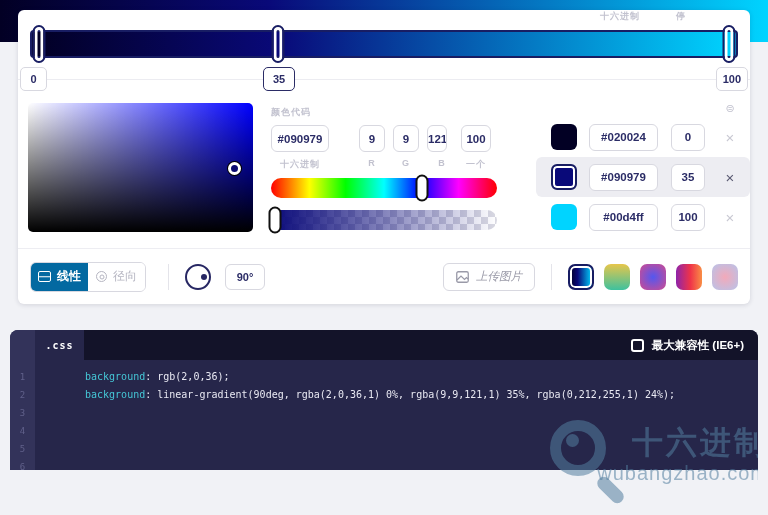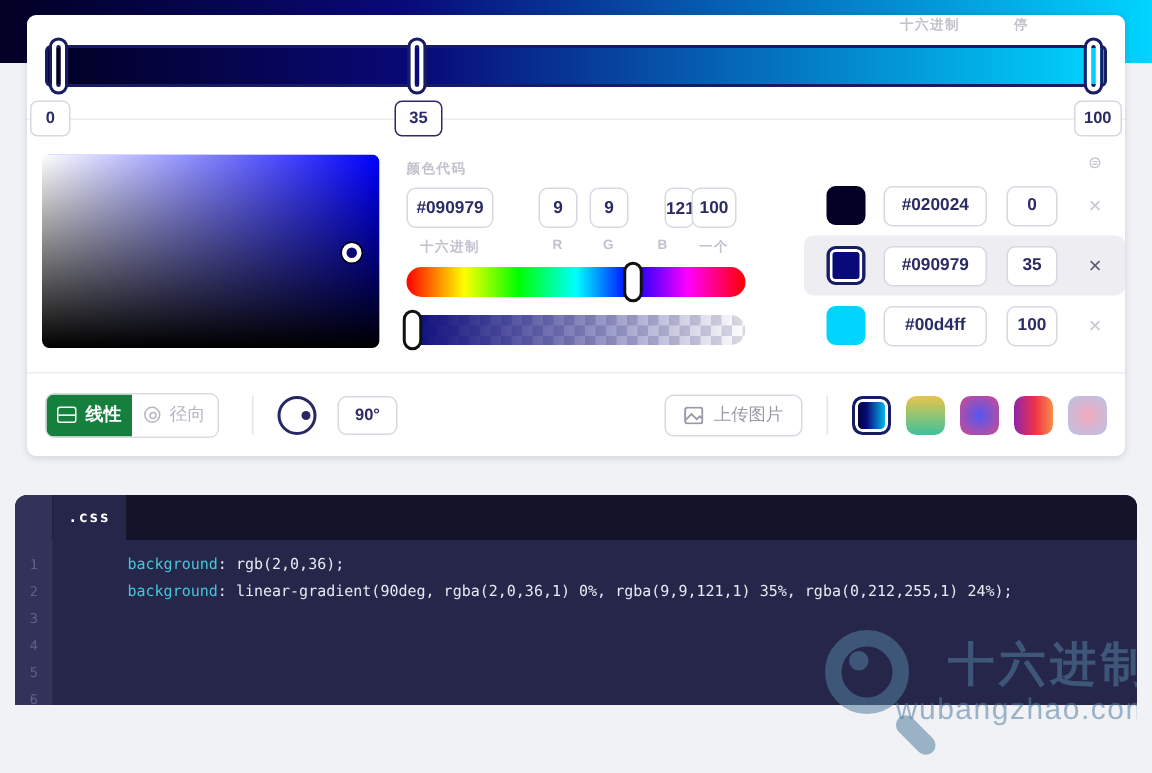--- a/index.html
+++ b/index.html
@@ -65,21 +65,21 @@
   .mid-title { position:absolute; left:253px; top:96px; }
   .inp {
     position:absolute; height:27px; background:#fff;
     border:1px solid #d8d8e0; border-radius:6px;
     font-family:inherit; font-size:11.5px; font-weight:bold; color:#2b2c66;
     text-align:center; outline:none;
   }
   .inp-hex { left:253px; top:115px; width:58px; }
   .inp-r { left:341px; top:115px; width:26px; }
   .inp-g { left:375px; top:115px; width:26px; }
-  .inp-b { left:425px; top:115px; width:20px; }
+  .inp-b { left:409px; top:115px; width:20px; }
   .inp-a { left:443px; top:115px; width:30px; }
   .under-lbl { position:absolute; top:148px; text-align:center; }
   .ul-hex { left:253px; width:58px; }
   .ul-r { left:341px; width:26px; }
   .ul-g { left:375px; width:26px; }
   .ul-b { left:409px; width:30px; }
   .ul-a { left:443px; width:30px; }
 
   .hue-slider {
     position:absolute; left:253px; top:168px; width:226px; height:20px;
@@ -139,21 +139,21 @@
   .card-divider { position:absolute; left:0; right:0; top:238px; height:1px; background:#ededf2; }
   .toolbar {
     position:absolute; left:12px; right:12px; top:248px; height:37px;
     display:flex; align-items:center;
   }
   .toggle { display:flex; height:30px; border-radius:6px; overflow:hidden; border:1px solid #d8d8e0; }
   .seg {
     display:flex; align-items:center; justify-content:center; gap:6px;
     width:57px; font-size:12px; cursor:pointer;
   }
-  .seg.active { background:#15803d; color:#fff; font-weight:bold; }
+  .seg.active { background:#0369a1; color:#fff; font-weight:bold; }
   .seg.inactive { background:#fff; color:#b6b6c2; }
   .icon-linear { width:13px; height:11px; border:1.5px solid #fff; border-radius:2px; position:relative; }
   .icon-linear::after { content:''; position:absolute; left:0; right:0; top:50%; height:1.5px; background:#fff; transform:translateY(-50%); }
   .icon-radial { width:11px; height:11px; border:1.5px solid #b6b6c2; border-radius:50%; position:relative; }
   .icon-radial::after { content:''; position:absolute; left:50%; top:50%; width:3px; height:3px; border:1.5px solid #b6b6c2; border-radius:50%; transform:translate(-50%,-50%); }
   .vdiv { width:1px; height:26px; background:#e4e4ea; margin:0 16px; }
   .toggle { margin-right:6px; }
   .angle-dial {
     width:26px; height:26px; border:2.5px solid #272763; border-radius:50%;
     position:relative; cursor:pointer; margin-right:14px;
@@ -162,21 +162,21 @@
     content:''; position:absolute; width:6px; height:6px; background:#272763; border-radius:50%;
     right:2px; top:50%; transform:translateY(-50%);
   }
   .angle-box {
     width:40px; height:26px; border:1px solid #d8d8e0; border-radius:6px; background:#fff;
     font-family:inherit; font-size:11px; font-weight:bold; color:#2b2c66; text-align:center; outline:none;
   }
   .upload-btn {
     margin-left:auto; height:28px; padding:0 12px; display:flex; align-items:center; gap:7px;
     border:1px solid #d8d8e0; border-radius:6px; background:#fff;
-    font-size:11.5px; color:#9a9aa8; cursor:pointer;
+    font-size:11.5px; color:#9a9aa8; cursor:pointer;font-style:italic;
   }
   .presets { display:flex; align-items:center; gap:10px; }
   .preset { width:26px; height:26px; border-radius:7px; cursor:pointer; }
   .preset.selected { border:2px solid #181d63; box-shadow:inset 0 0 0 2px #fff; }
 
   
   .code-wrap {
     position:absolute; left:10px; top:330px; width:748px; height:177px;
     border-radius:8px; overflow:hidden;
   }
@@ -312,20 +312,24 @@
       <div class="preset" style="background: radial-gradient(circle, rgb(243, 169, 185), rgb(183, 195, 234));"></div>
     </div>
   </div>
 </div>
 
 <div class="code-wrap">
   <div class="code-panel">
     <div class="gutter"></div>
     <div class="tab-bar">
       <div class="css-tab">.css</div>
+      <div class="compat">
+        <span class="compat-box"></span>
+        <span class="compat-lbl">最大兼容性 (IE6+)</span>
+      </div>
     </div>
     <div class="code-area">
       <div class="crow">
         <span class="ln">1</span>
         <span class="ctext"><span class="kw">background</span><span>: rgb(2,0,36);</span></span>
       </div>
       <div class="crow">
         <span class="ln">2</span>
         <span class="ctext"><span class="kw">background</span><span>: linear-gradient(90deg, rgba(2,0,36,1) 0%, rgba(9,9,121,1) 35%, rgba(0,212,255,1) 24%);</span></span>
       </div>

